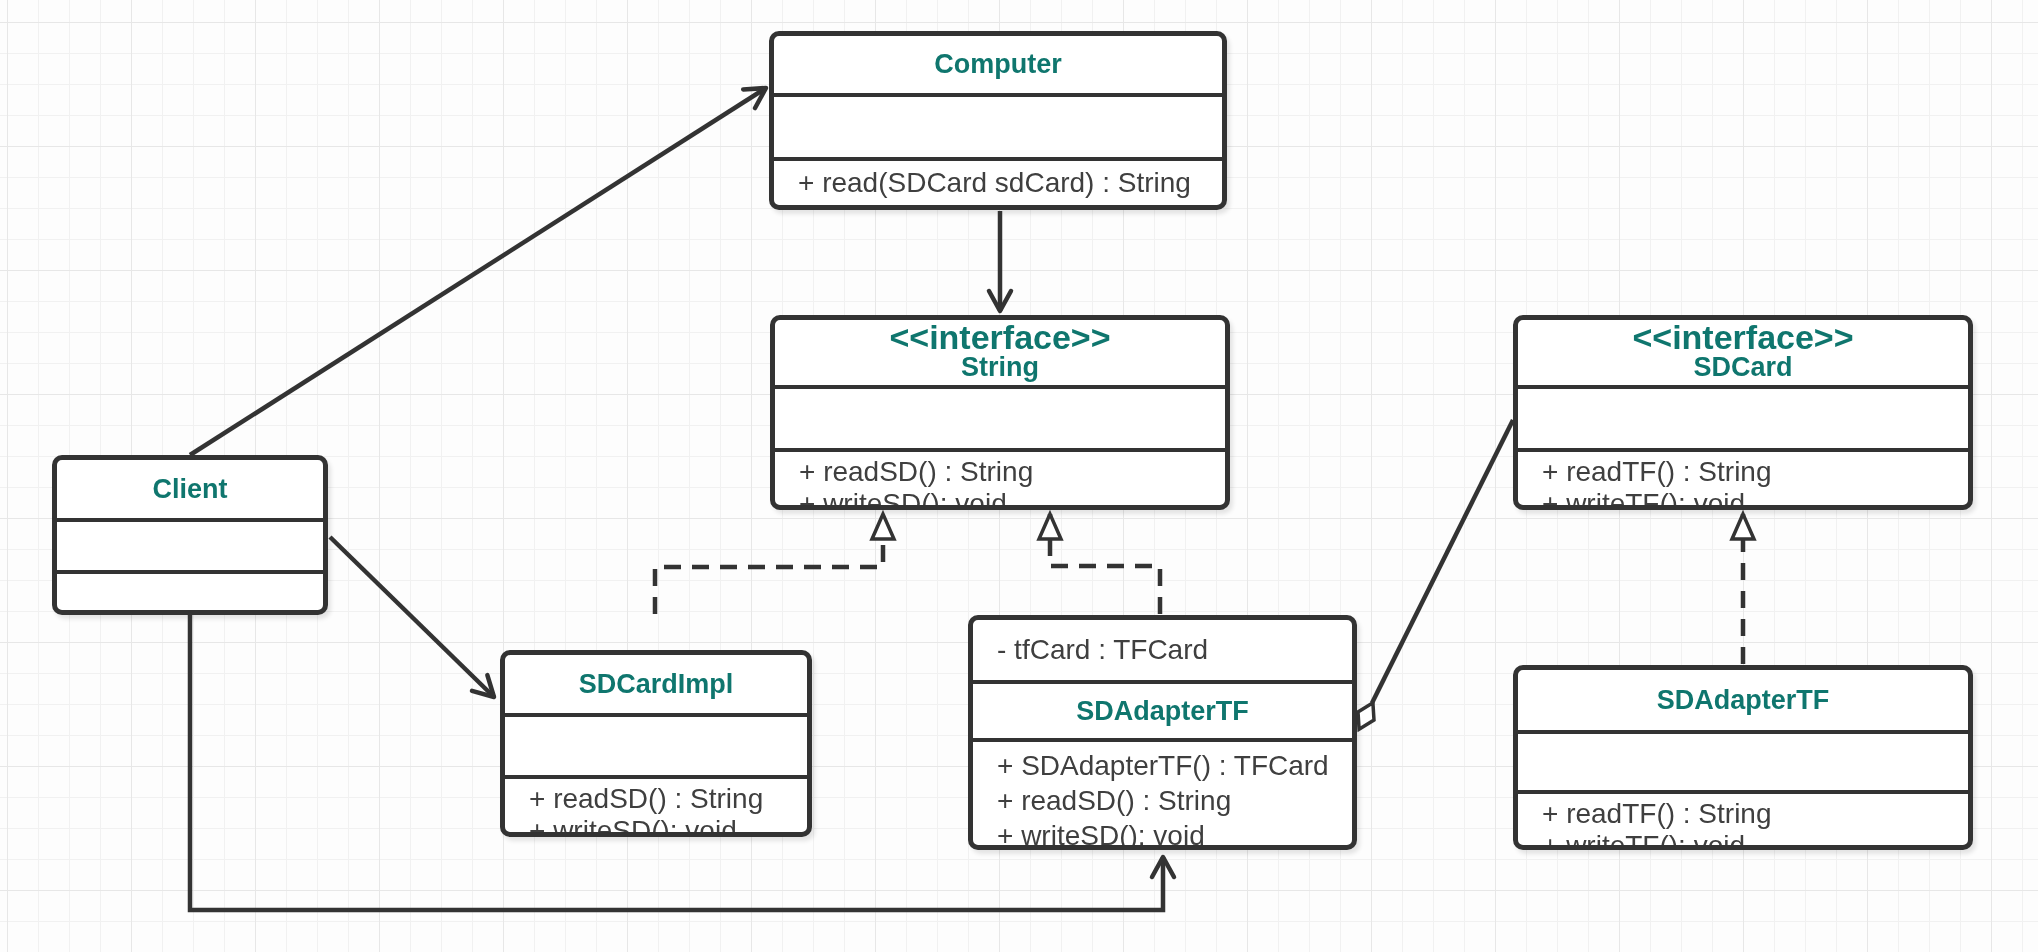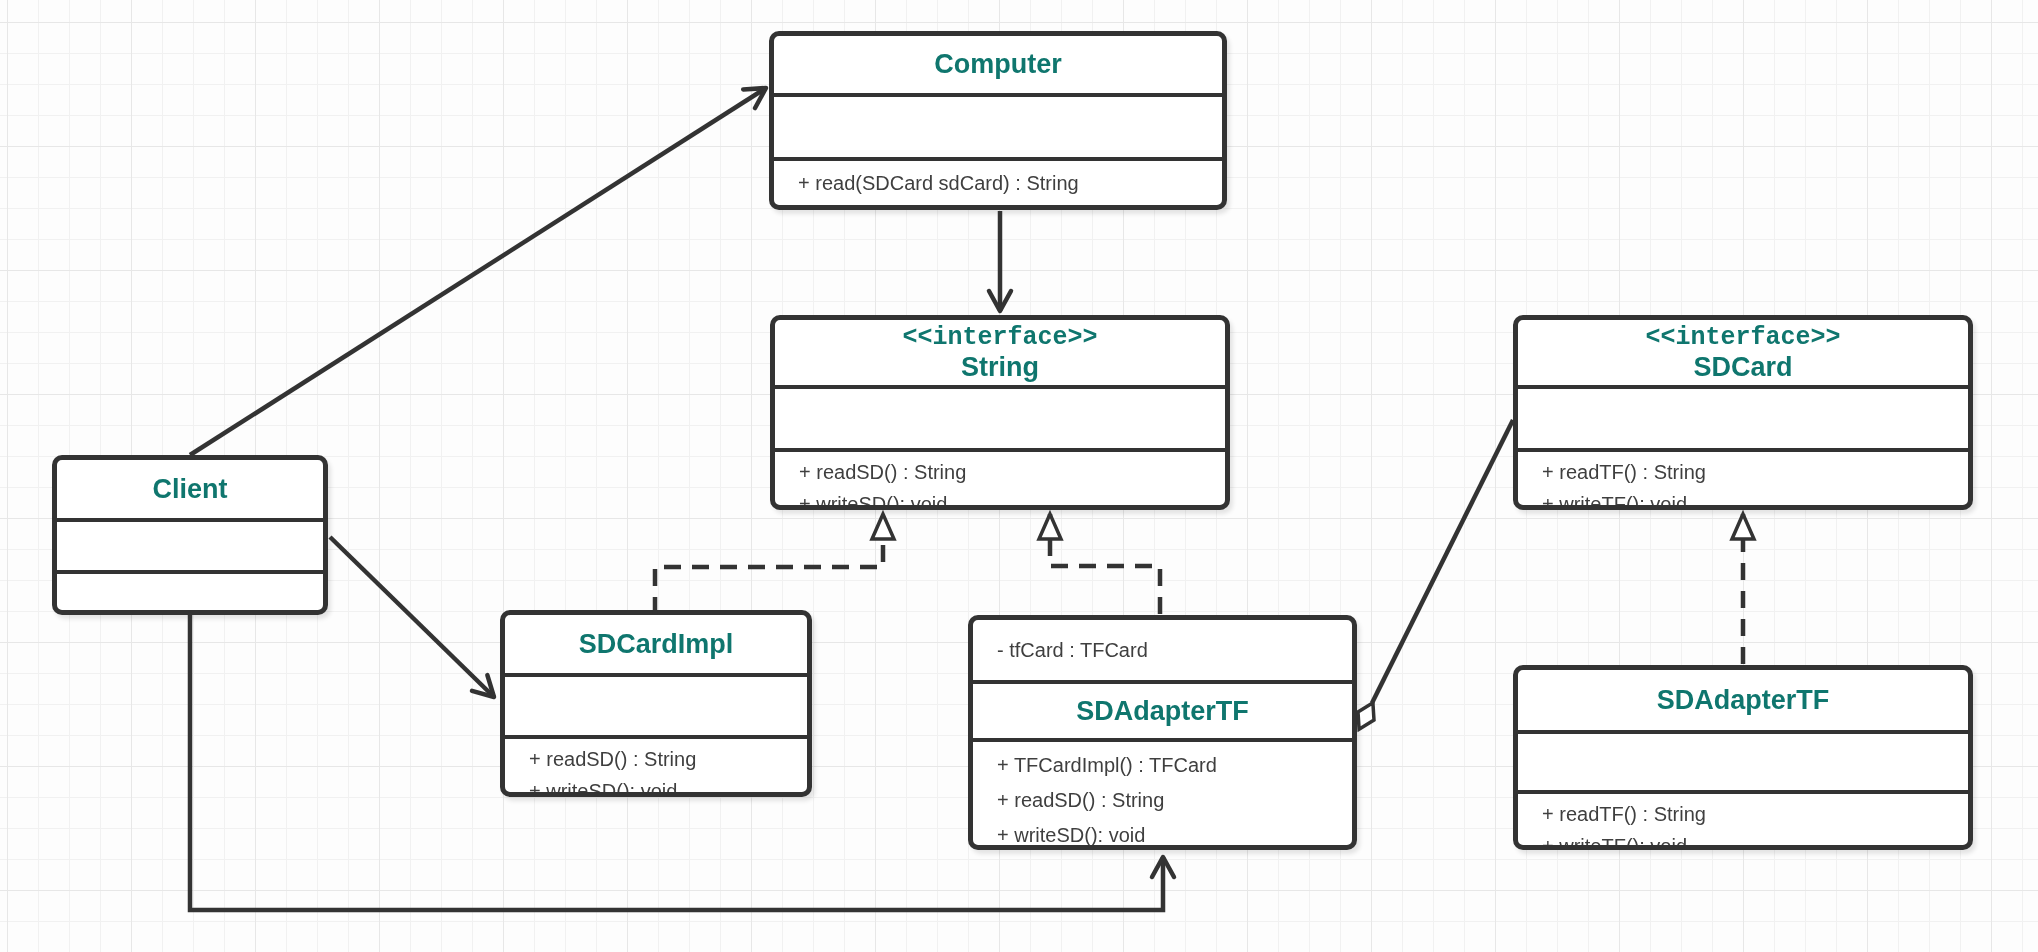--- a/index.html
+++ b/index.html
@@ -33,24 +33,24 @@
     z-index:10;
   }
   .sec { overflow:hidden; }
   .sec + .sec { border-top:4px solid #333333; }
   .sec.title {
     display:flex; flex-direction:column;
     align-items:center; justify-content:center;
     font-weight:bold; color:#0f766e;
   }
   .cname  { font-size:27px; line-height:31px; }
-  .stereo { font-size:25px; line-height:29px;font-family:Liberation Mono, monospace; }
+  .stereo { font-size:34px; line-height:29px; }
   .members {
     padding:4px 16px 0 24px;
-    font-size:20px; line-height:32px;
+    font-size:28px; line-height:32px;
     white-space:nowrap;
   }
   .members.center { display:flex; align-items:center; padding-top:0; }
   .members.roomy { line-height:35px; padding-top:6px; }
   svg.edges {
     position:absolute; left:0; top:0;
     z-index:20; pointer-events:none;
   }
 </style>
 </head>
@@ -93,40 +93,40 @@
   </div>
 
   <div class="uml-class" style="left:52px; top:455px; width:276px; height:160px; grid-template-rows:58px 52px 1fr;">
     <div class="sec title">
       <div class="cname">Client</div>
     </div>
     <div class="sec"></div>
     <div class="sec"></div>
   </div>
 
-  <div class="uml-class" style="left:500px; top:610px; width:312px; height:187px; grid-template-rows:58px 62px 1fr;">
+  <div class="uml-class" style="left:500px; top:650px; width:312px; height:187px; grid-template-rows:58px 62px 1fr;">
     <div class="sec title">
       <div class="cname">SDCardImpl</div>
     </div>
     <div class="sec"></div>
     <div class="sec members">
       <div>+ readSD() : String</div>
       <div>+ writeSD(): void</div>
     </div>
   </div>
 
   <div class="uml-class" style="left:968px; top:615px; width:389px; height:235px; grid-template-rows:60px 58px 1fr;">
     <div class="sec members center">
       <div>- tfCard : TFCard</div>
     </div>
     <div class="sec title">
       <div class="cname">SDAdapterTF</div>
     </div>
     <div class="sec members roomy">
-      <div>+ TFCardImpl() : TFCard</div>
+      <div>+ SDAdapterTF() : TFCard</div>
       <div>+ readSD() : String</div>
       <div>+ writeSD(): void</div>
     </div>
   </div>
 
   <div class="uml-class" style="left:1513px; top:665px; width:460px; height:185px; grid-template-rows:60px 60px 1fr;">
     <div class="sec title">
       <div class="cname">SDAdapterTF</div>
     </div>
     <div class="sec"></div>

